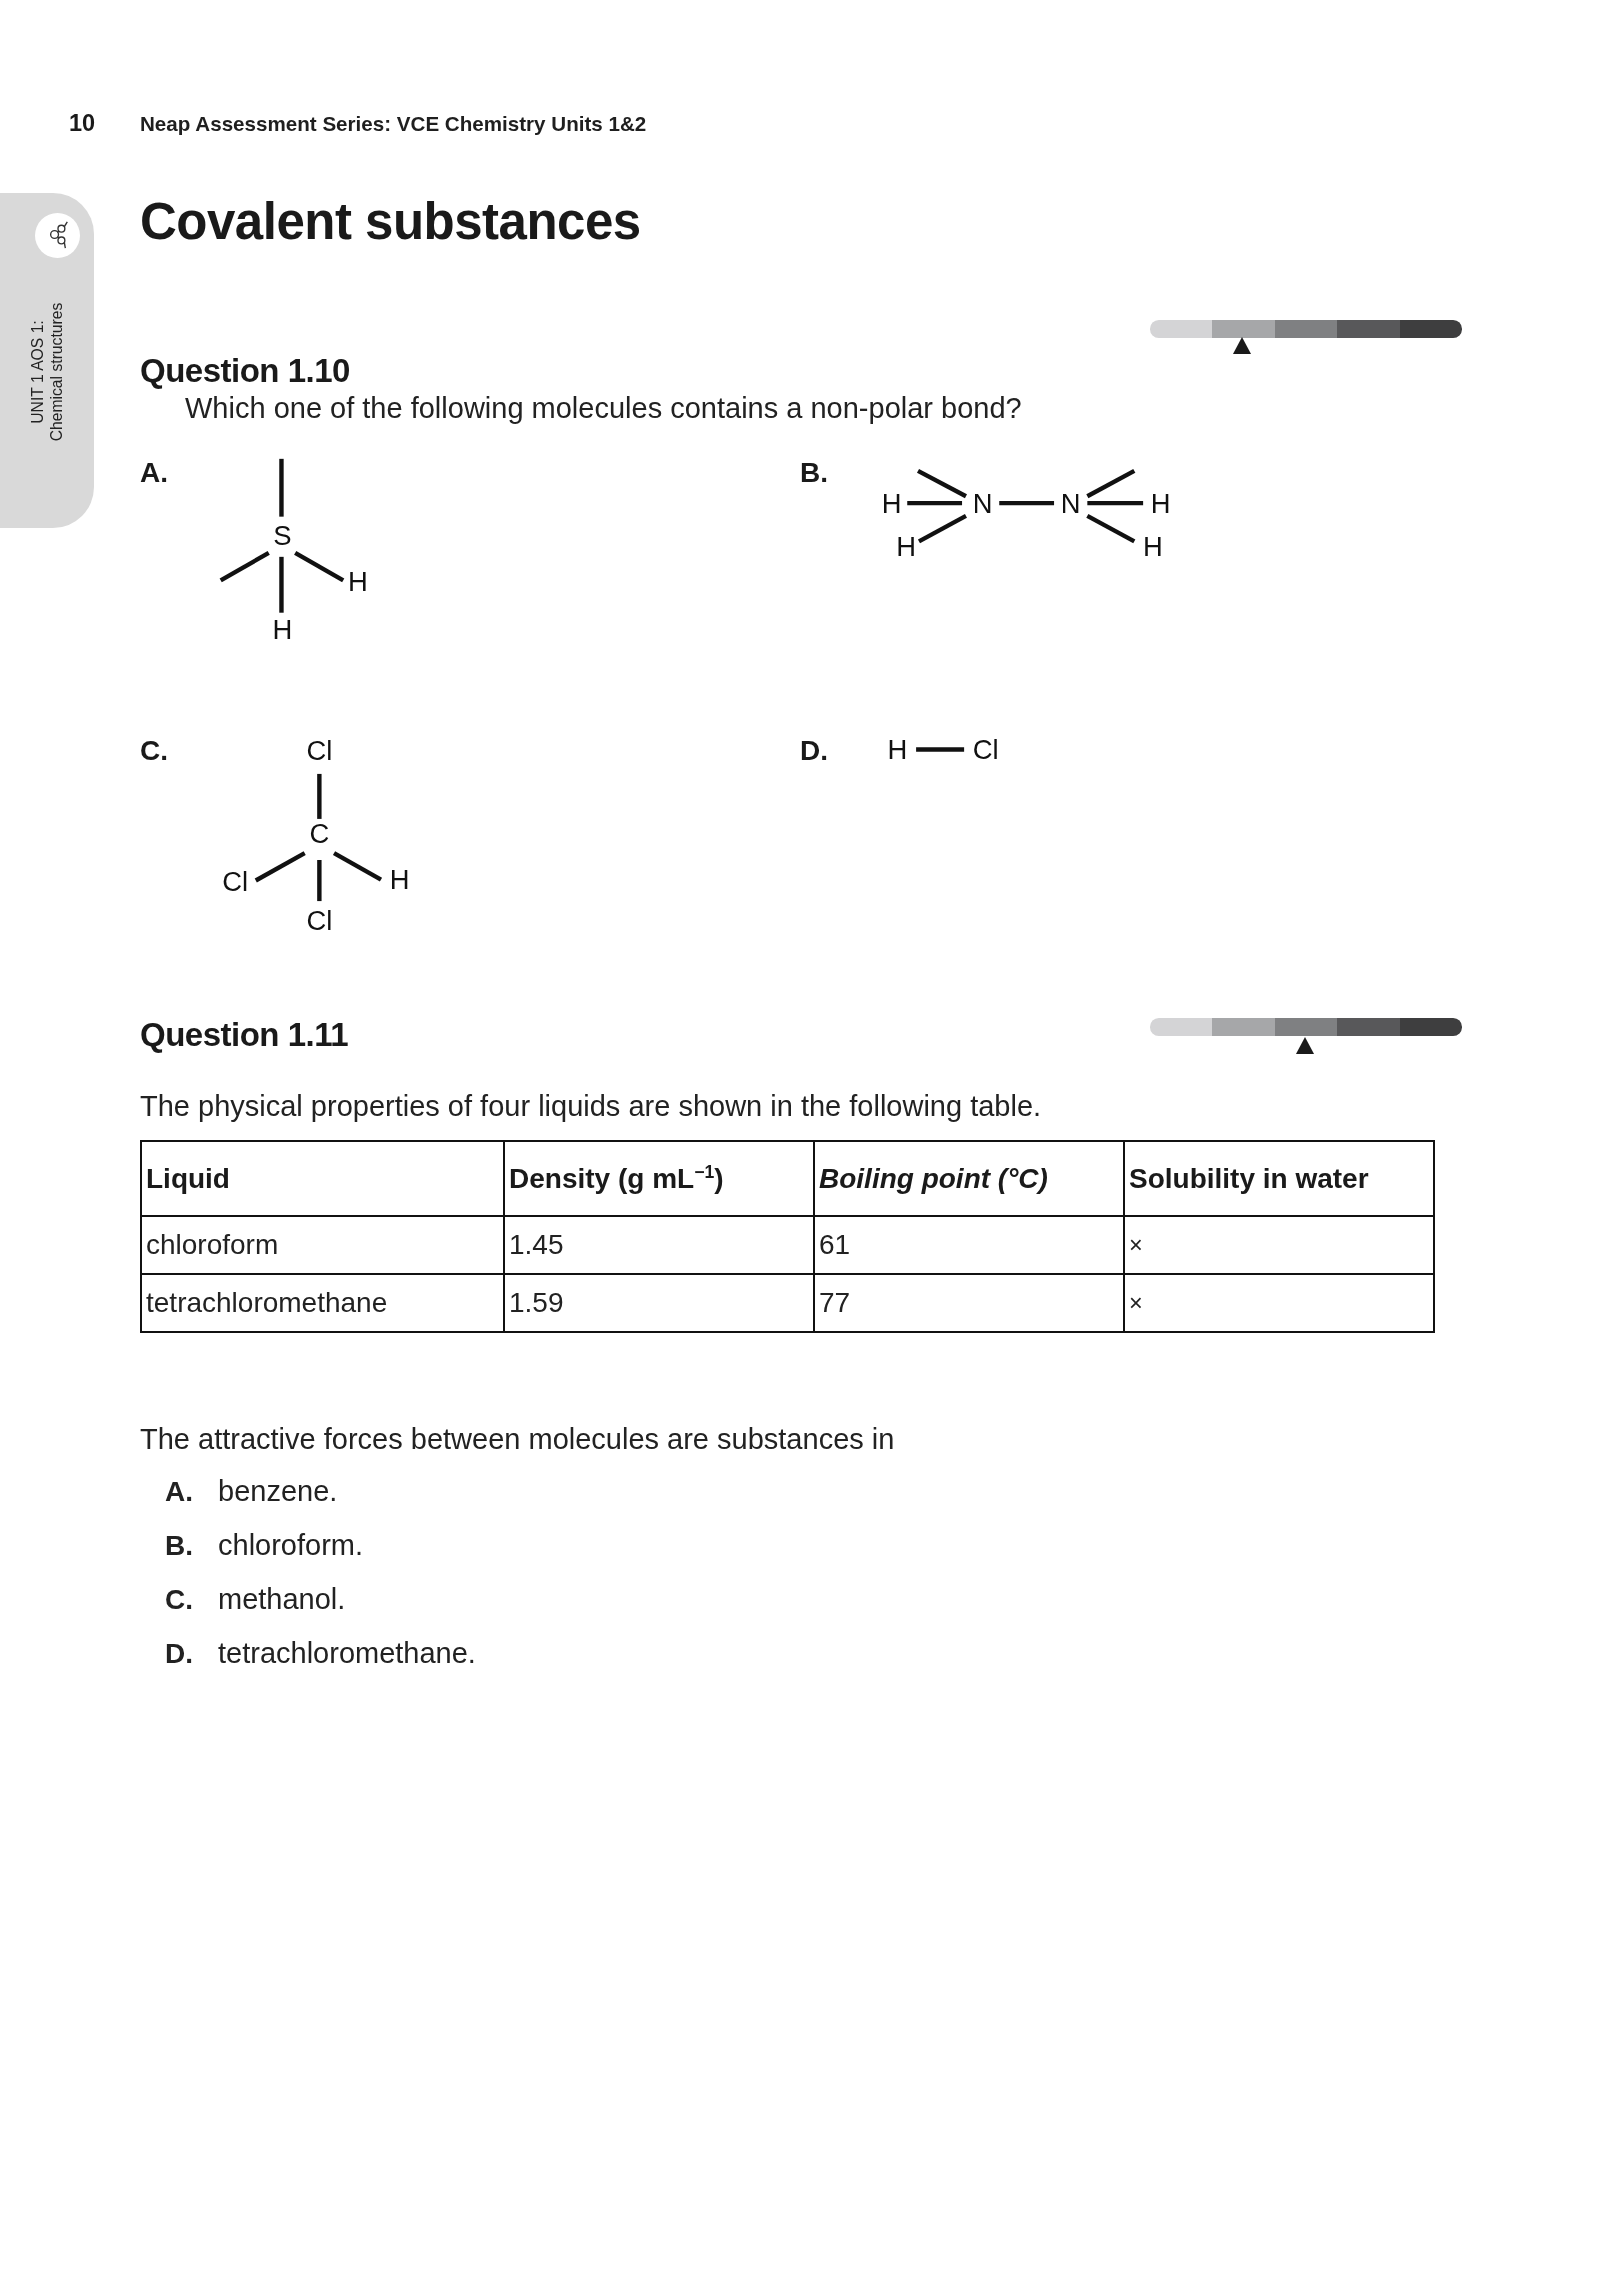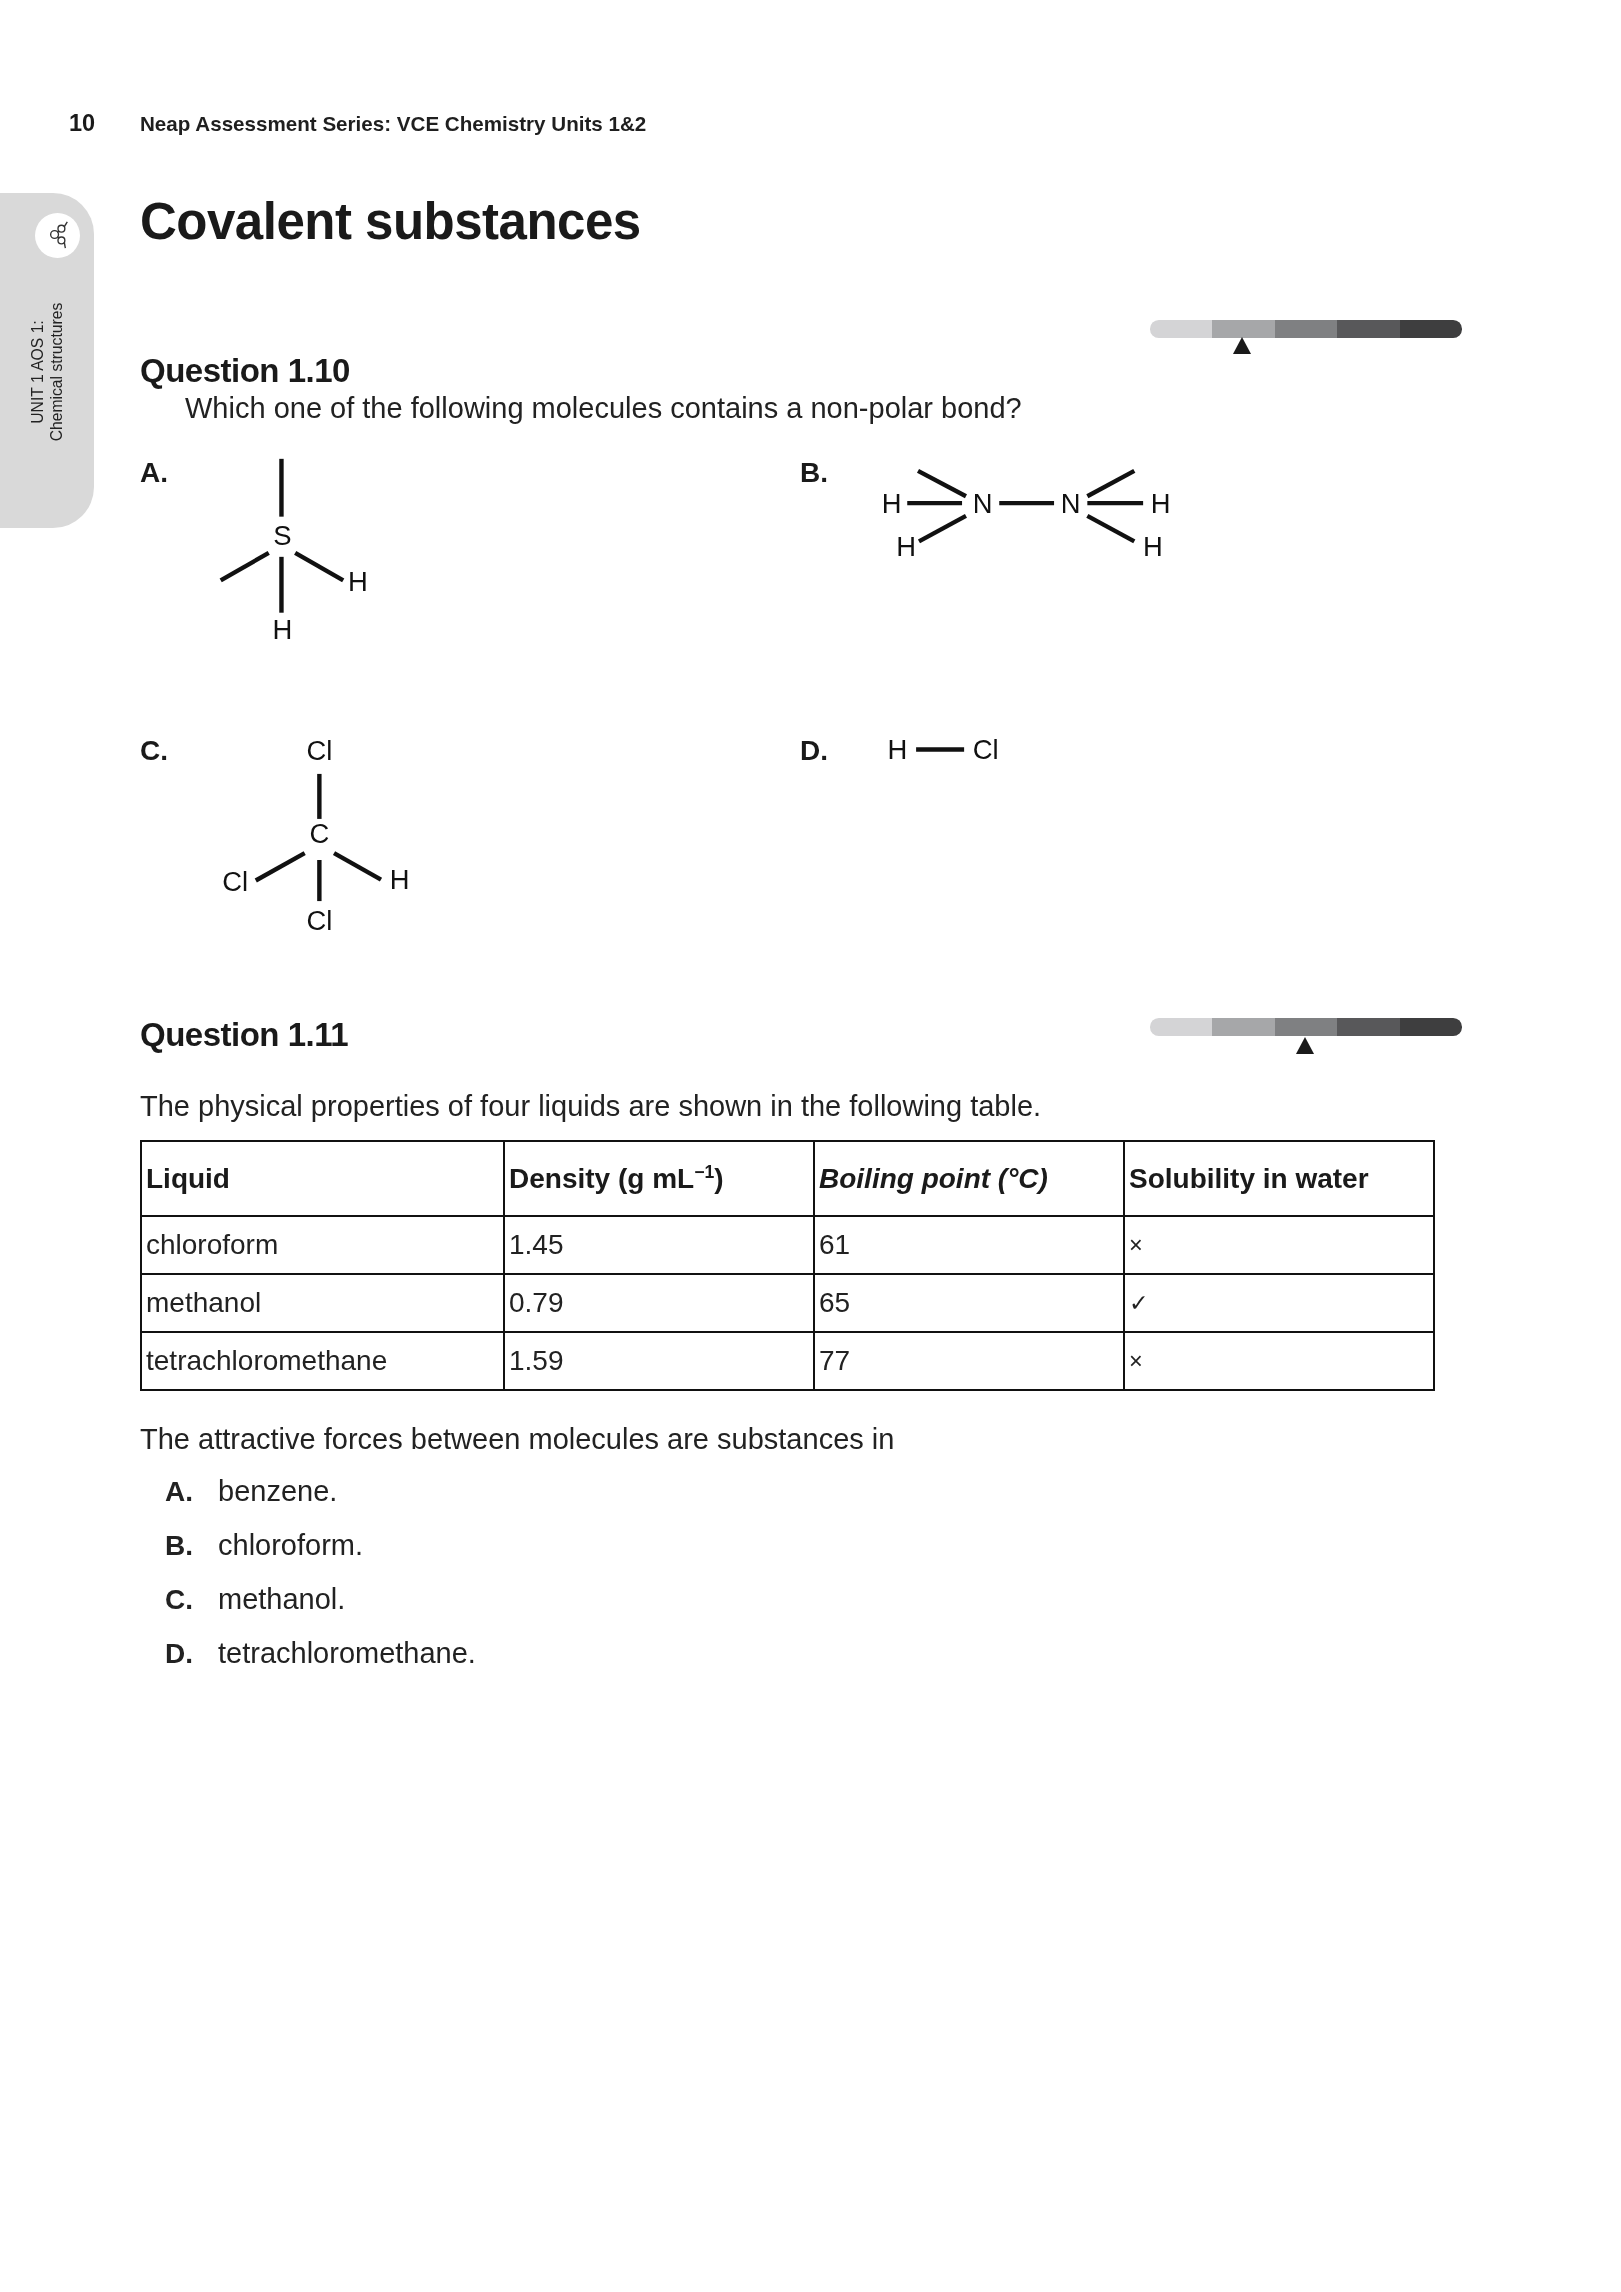--- a/index.html
+++ b/index.html
@@ -136,26 +136,20 @@
     </tr>
   </thead>
   <tbody id="table-body">
       <tr>
         <td>chloroform</td>
         <td>1.45</td>
         <td>61</td>
         <td style="font-size: 23.5px;">×</td>
       </tr>
       <tr>
-        <td>methanol</td>
-        <td>0.79</td>
-        <td>65</td>
-        <td style="font-size: 23.5px;">✓</td>
-      </tr>
-      <tr>
         <td>tetrachloromethane</td>
         <td>1.59</td>
         <td>77</td>
         <td style="font-size: 23.5px;">×</td>
       </tr>
     </tbody>
 </table>
 
 <div class="abs q-text" style="top:1423px;">The attractive forces between molecules are substances in</div>
 <div class="abs choice" style="top:1475px;">

